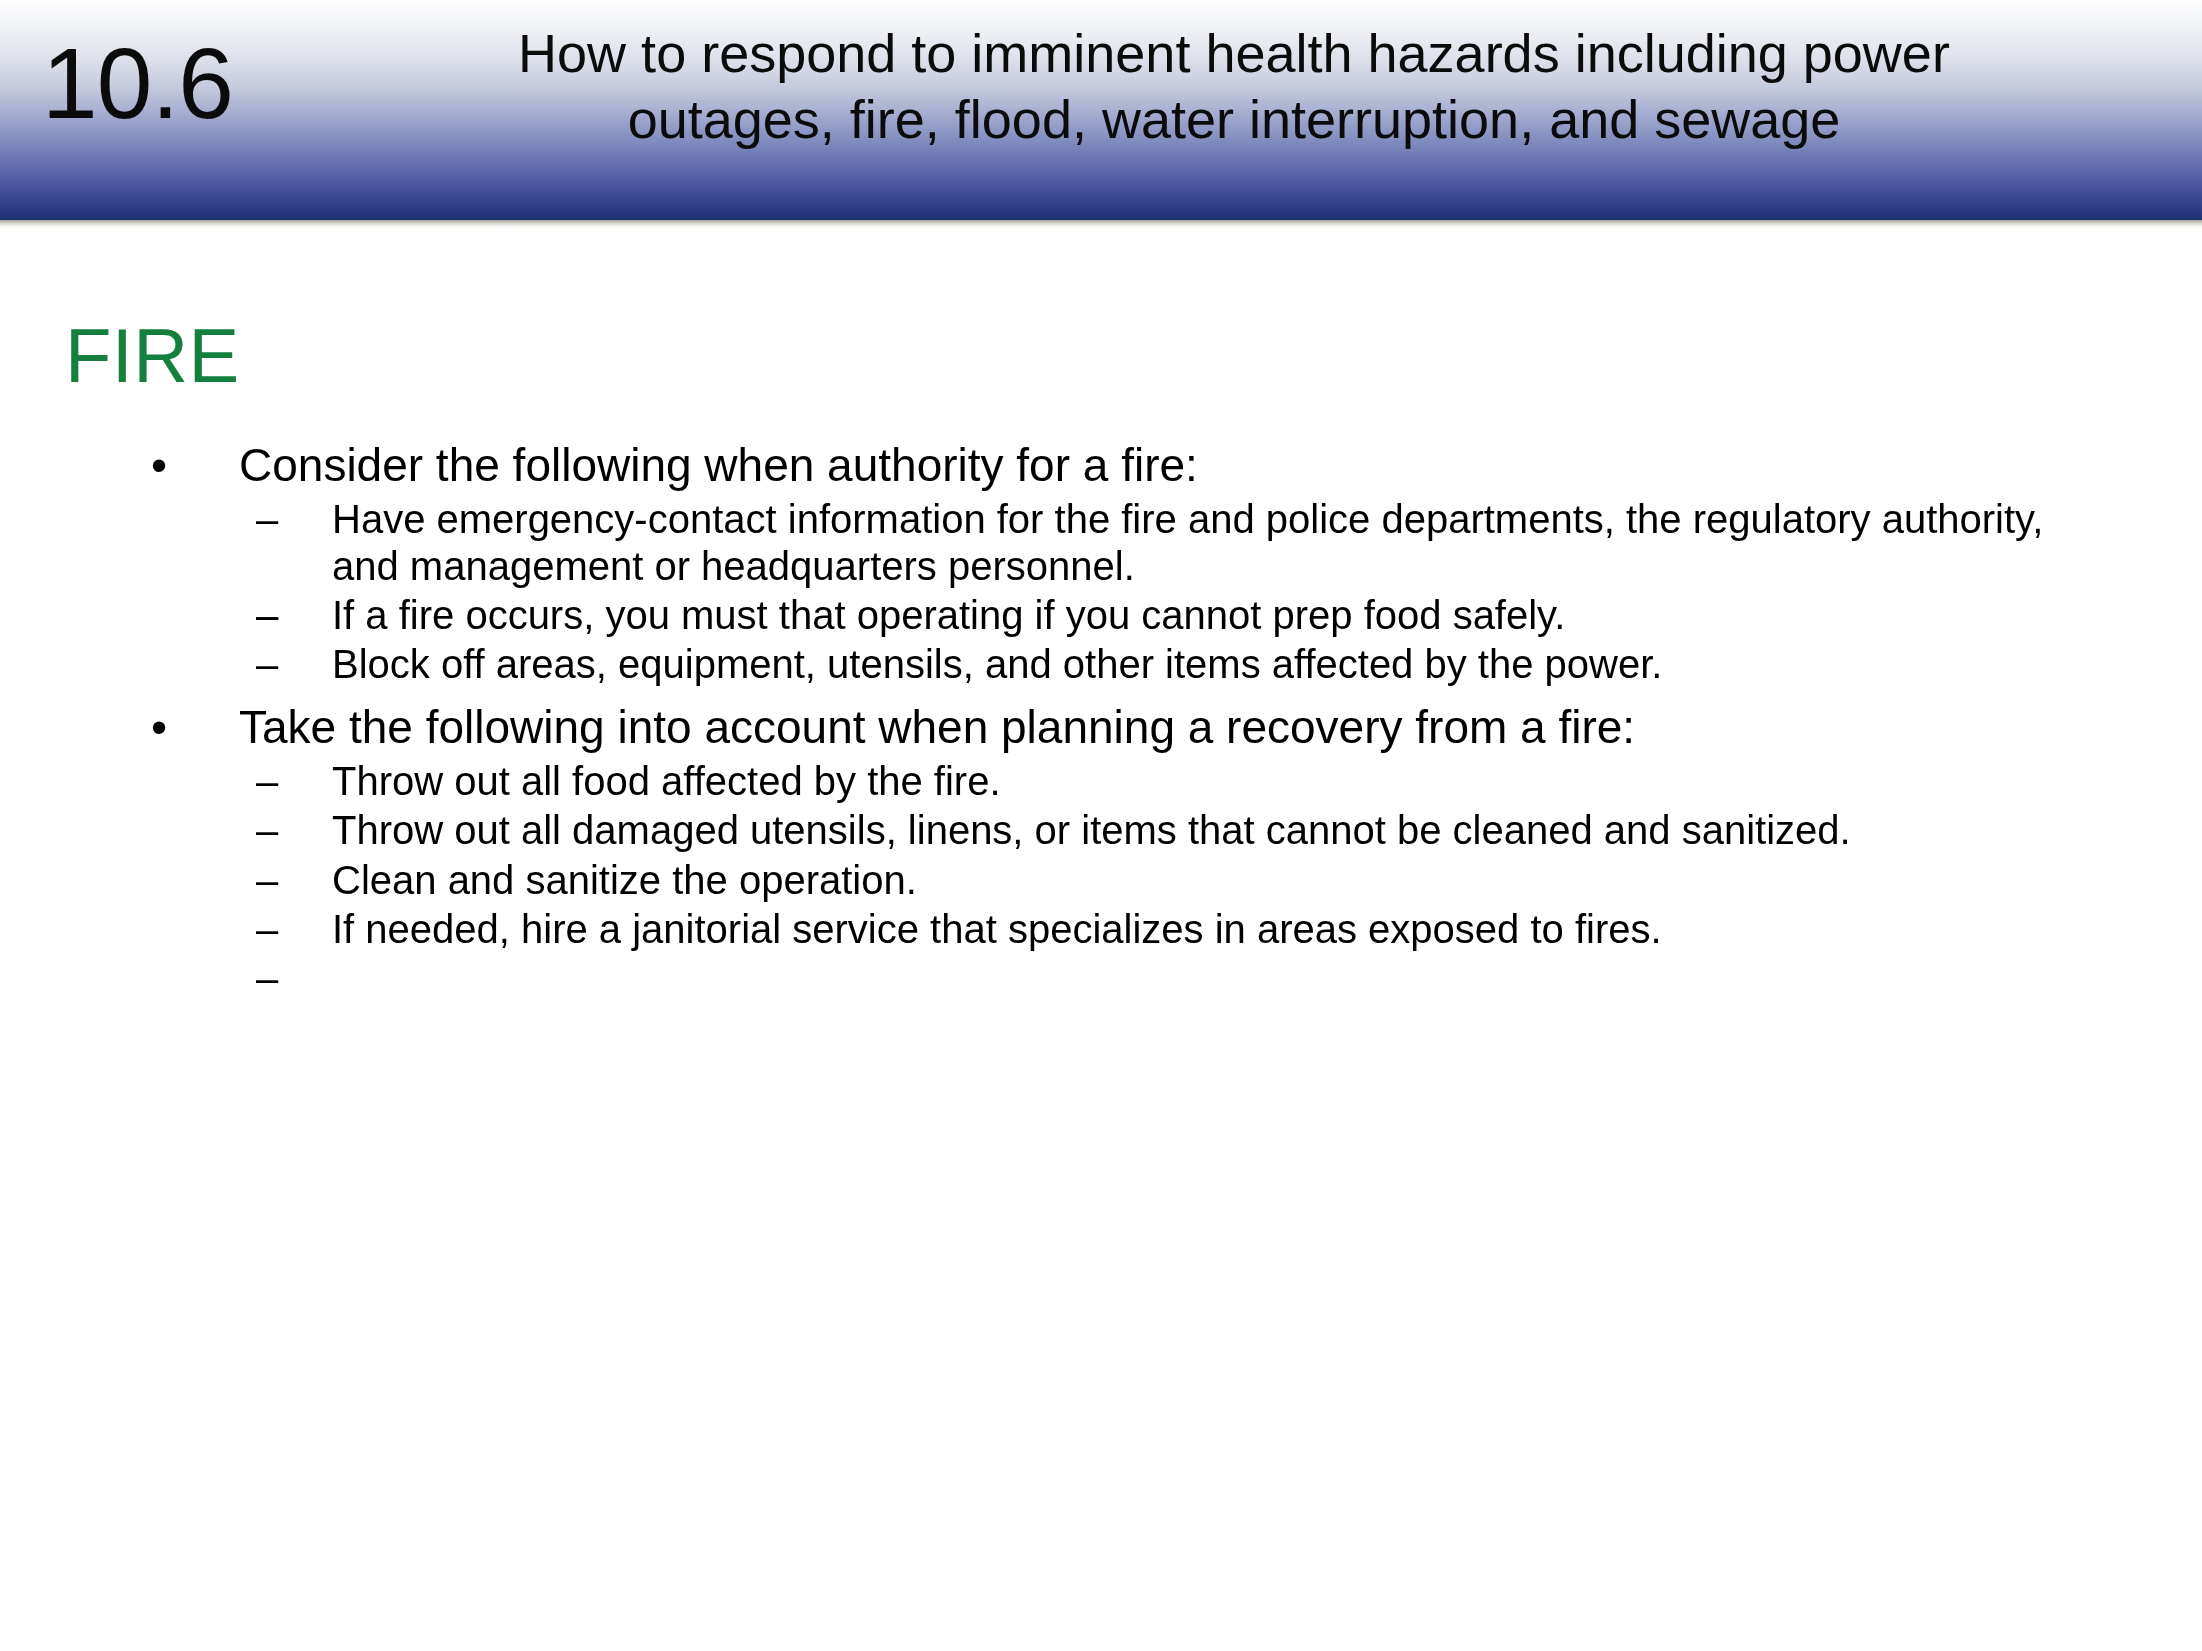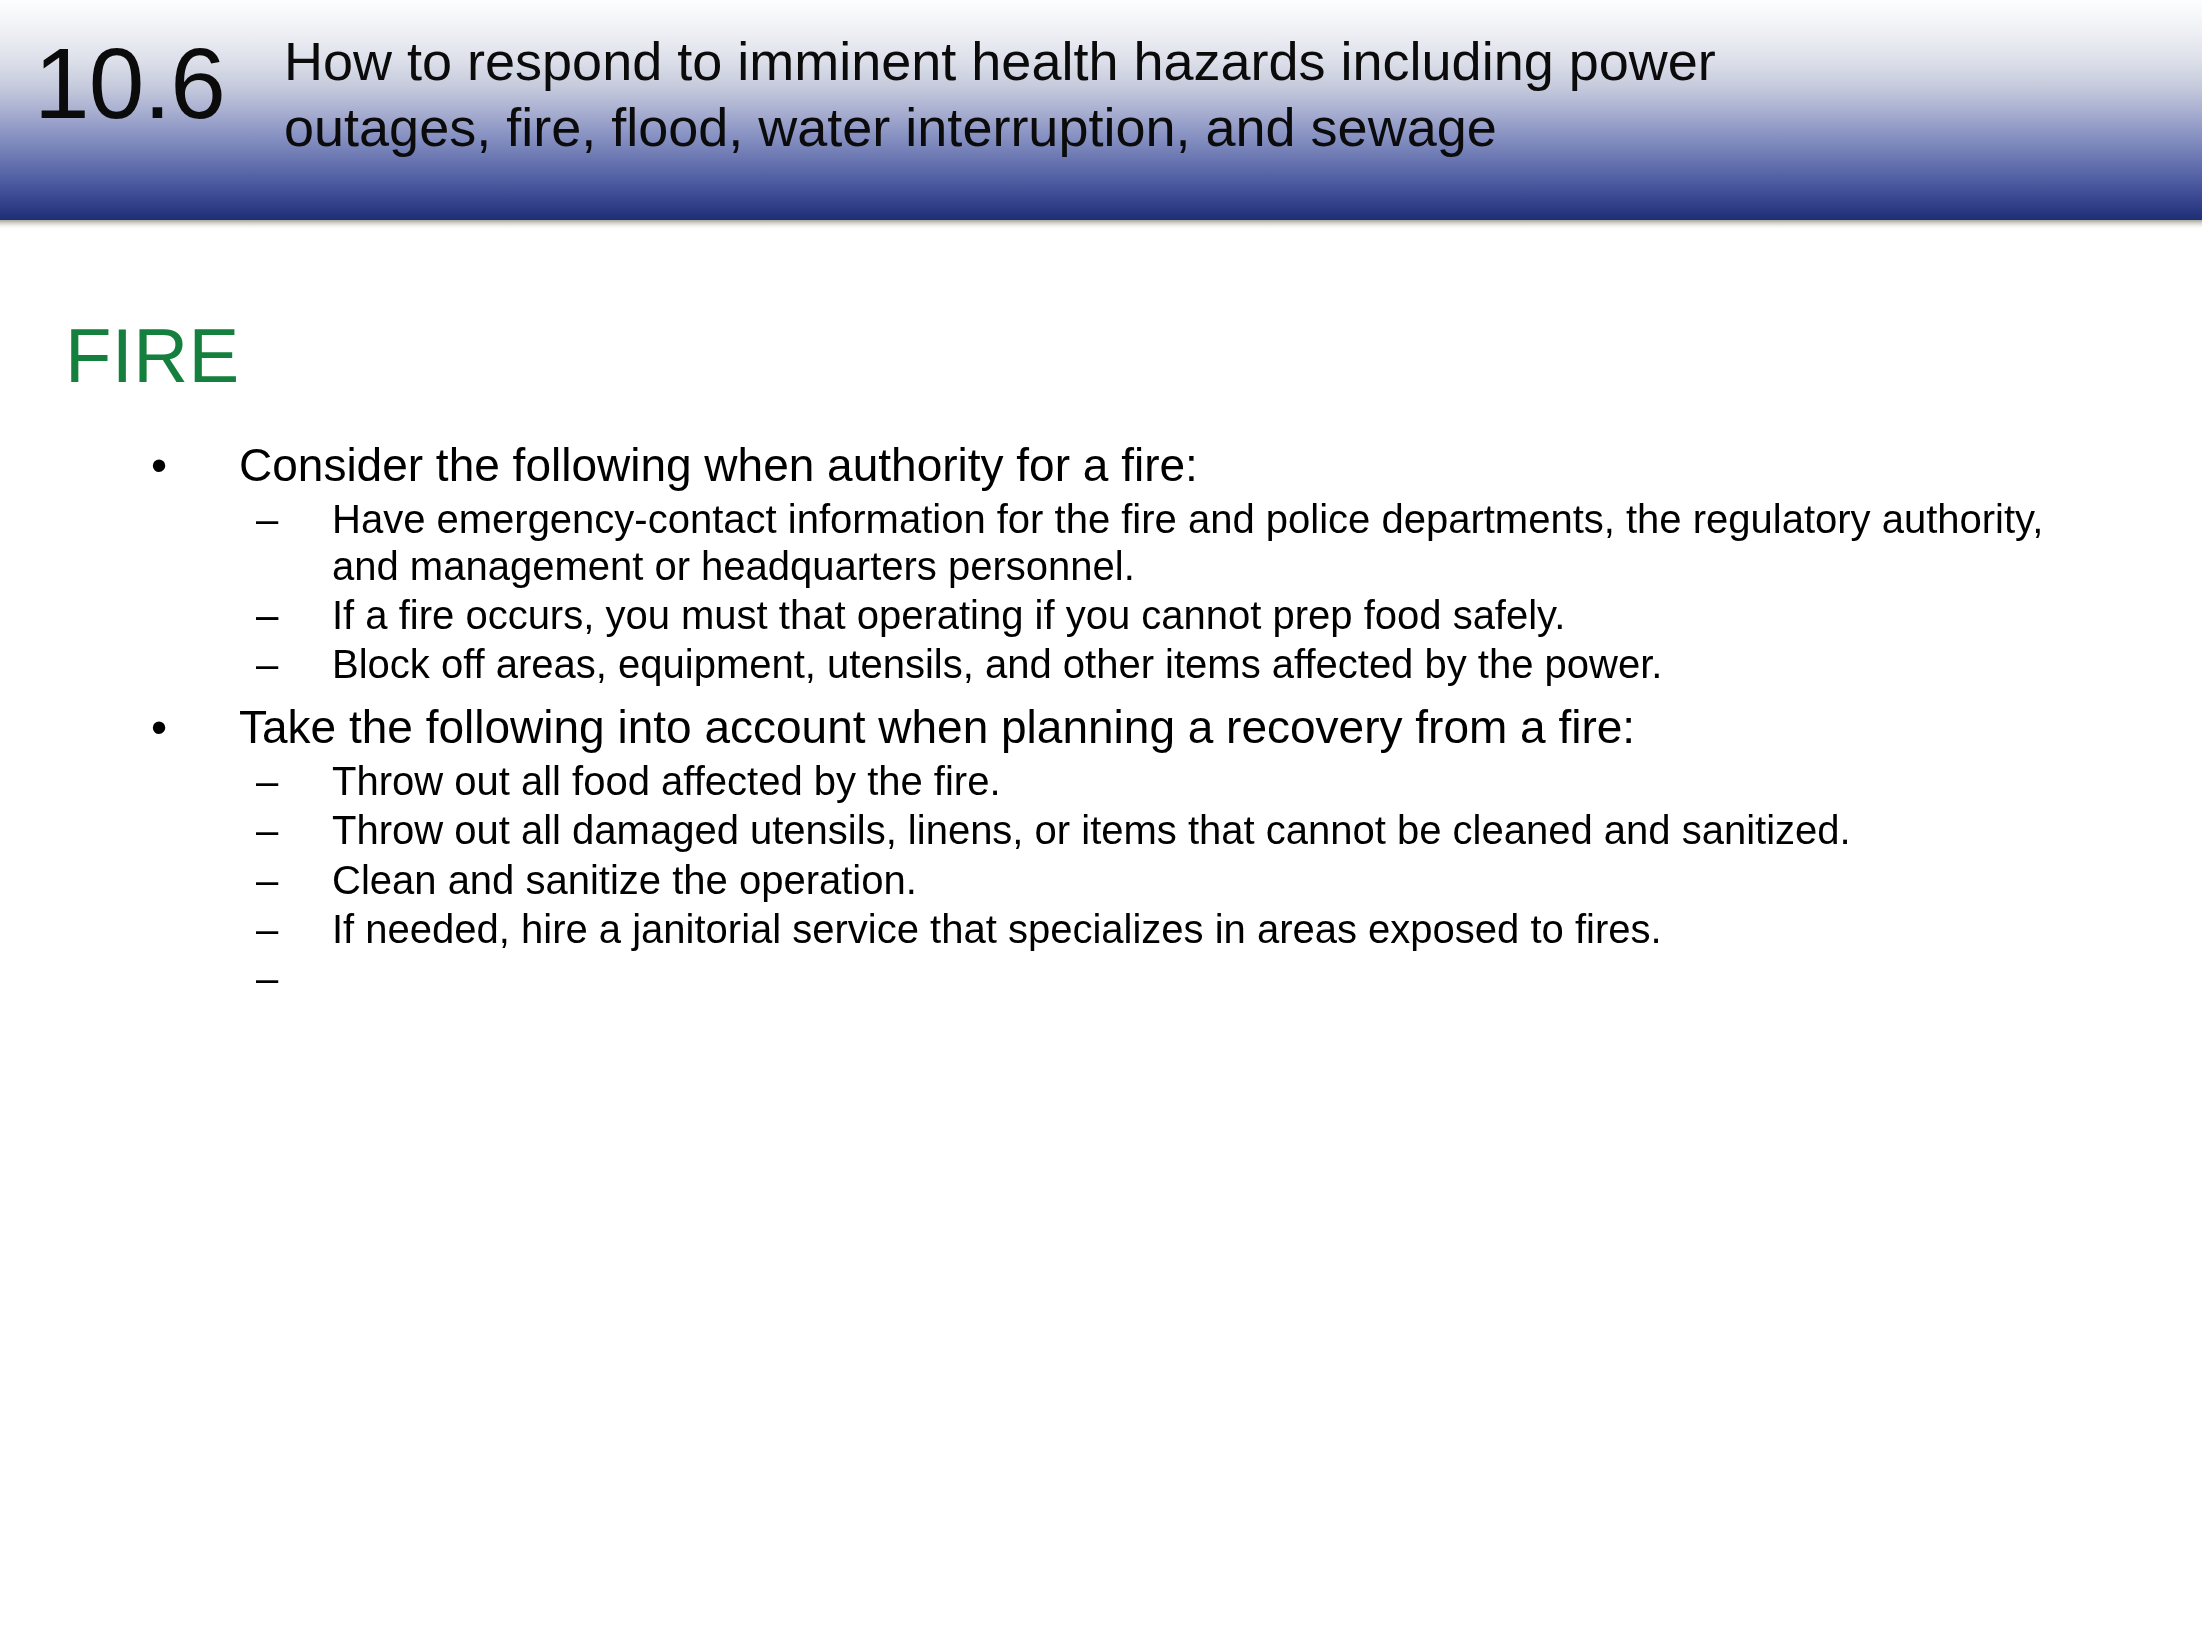--- a/index.html
+++ b/index.html
@@ -32,20 +32,21 @@
       #c4c9dc 40%,
       #a7aed0 51%,
       #8791c2 62%,
       #6b77b2 72%,
       #4f5da2 82%,
       #36458f 91%,
       #26367e 97%,
       #1f2f73 100%);
     box-sizing: border-box;
     overflow: hidden;
+    padding-left: 8px;
   }
   .header-shadow {
     position: absolute;
     left: 0;
     top: 220px;
     width: 2203px;
     height: 8.6px;
     background: linear-gradient(to bottom,
       rgba(150,150,135,0.85) 0%,
       rgba(180,180,168,0.55) 35%,
@@ -69,23 +70,23 @@
     line-height: 1.0;
     font-weight: 300;
     color: #0b0b0b;
     letter-spacing: -0.9px;
     padding-top: 24px;
   }
 
   .header-title {
     position: absolute;
     left: 284px;
-    top: 29px;
+    top: 21px;
     width: 1884px;
-    text-align: left;
+    text-align: center;
     font-size: 54px;
     line-height: 1.22;
     font-weight: 400;
     color: #0b0b0b;
   }
   .header-title .t-line { display: block; }
 
   
   .slide-body {
     position: absolute;

